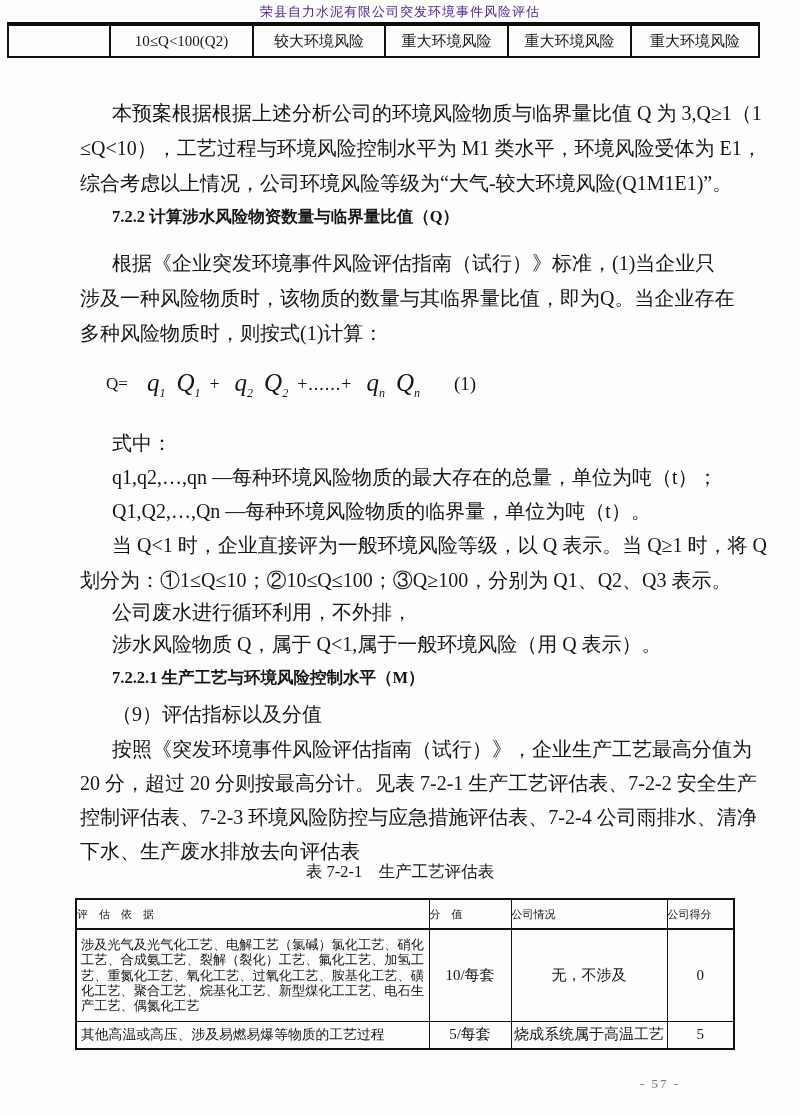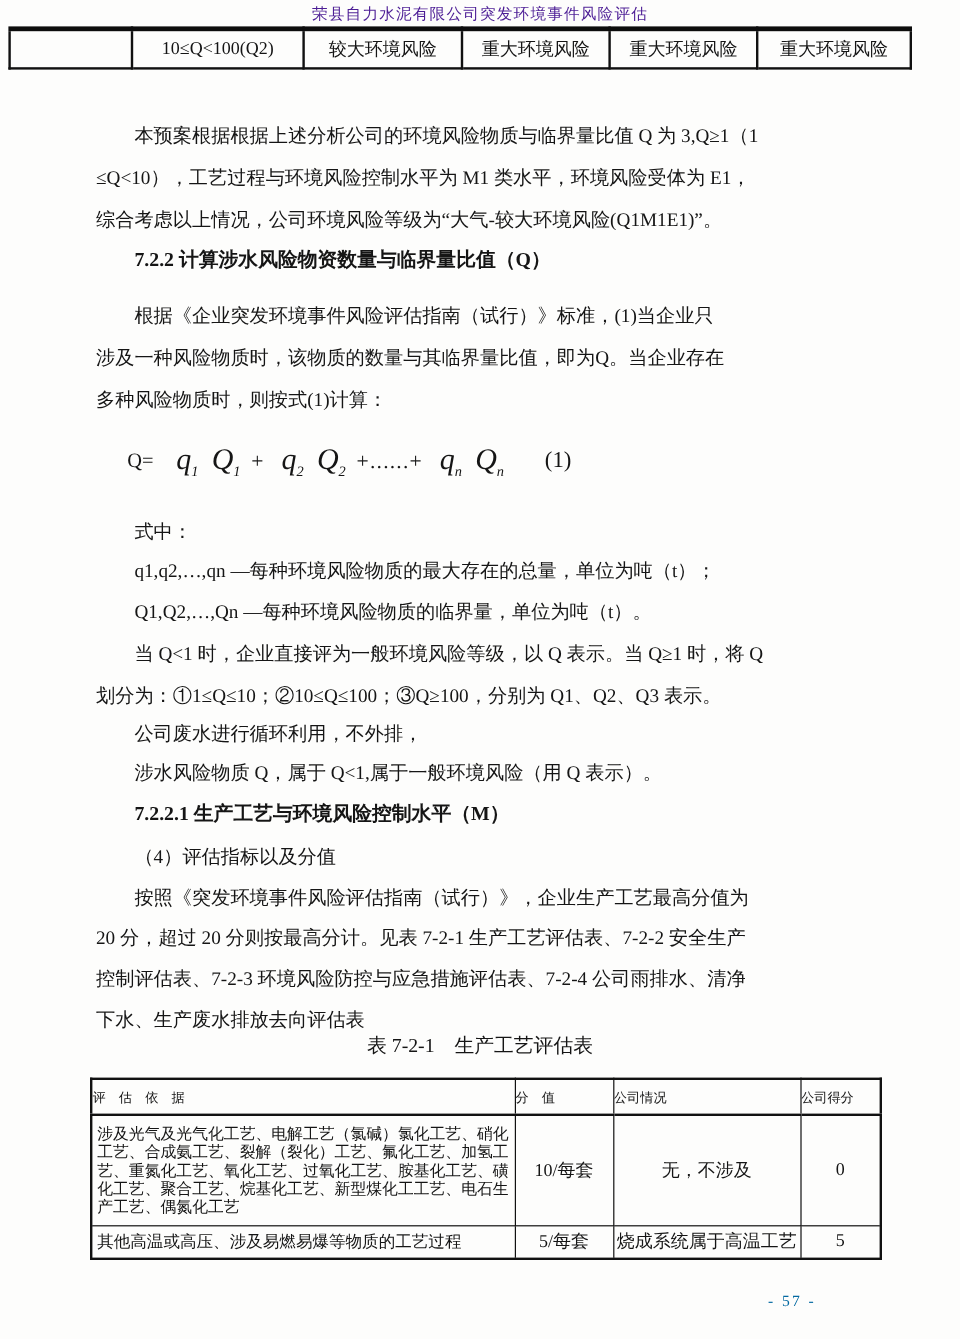--- a/index.html
+++ b/index.html
@@ -36,21 +36,21 @@
     height: 33px;
     text-align: center;
     vertical-align: middle;
     font-size: 15px;
     white-space: nowrap;
     overflow: hidden;
   }
 
   
   .tblock { position: absolute; left: 80px; width: 660px; }
-  .line { font-size: 16px; line-height: 35px; white-space: nowrap; }
+  .line { font-size: 20px; line-height: 35px; white-space: nowrap; }
   .lh34 .line { line-height: 34px; }
   .indent { text-indent: 32px; }
   .bold { font-weight: bold; }
   .heading { font-size: 16.5px; }
 
   
   .formula {
     top: 346px; left: 106px;
     display: flex;
     align-items: center;
@@ -115,21 +115,21 @@
   }
   .eval-table .row-procs { height: 92px; }
   .eval-table .row-other { height: 28px; }
   .eval-table .row-other .basis-cell { font-size: 13.8px; white-space: nowrap; overflow: hidden; }
 
   
   .page-number {
     top: 1076px; left: 640px;
     font-size: 13px;
     letter-spacing: 2px;
-    color: #0369a1;
+    color: #737373;
   }
 </style>
 </head>
 <body>
 
 <div class="abs doc-header">荣县自力水泥有限公司突发环境事件风险评估</div>
 
 <table class="abs top-table">
   <colgroup>
     <col style="width:102px">
@@ -209,21 +209,21 @@
 
 <div class="abs tblock" style="top:627px">
   <div class="line indent">涉水风险物质 Q，属于 Q&lt;1,属于一般环境风险（用 Q 表示）。</div>
 </div>
 
 <div class="abs tblock" style="top:660px">
   <div class="line indent bold heading">7.2.2.1 生产工艺与环境风险控制水平（M）</div>
 </div>
 
 <div class="abs tblock" style="top:697px">
-  <div class="line indent">（4）评估指标以及分值</div>
+  <div class="line indent">（9）评估指标以及分值</div>
 </div>
 
 <div class="abs tblock lh34" style="top:732px">
   <div class="line indent">按照《突发环境事件风险评估指南（试行）》，企业生产工艺最高分值为</div>
   <div class="line">20 分，超过 20 分则按最高分计。见表 7-2-1 生产工艺评估表、7-2-2 安全生产</div>
   <div class="line">控制评估表、7-2-3 环境风险防控与应急措施评估表、7-2-4 公司雨排水、清净</div>
   <div class="line">下水、生产废水排放去向评估表</div>
 </div>
 
 <div class="abs caption">表 7-2-1　生产工艺评估表</div>

